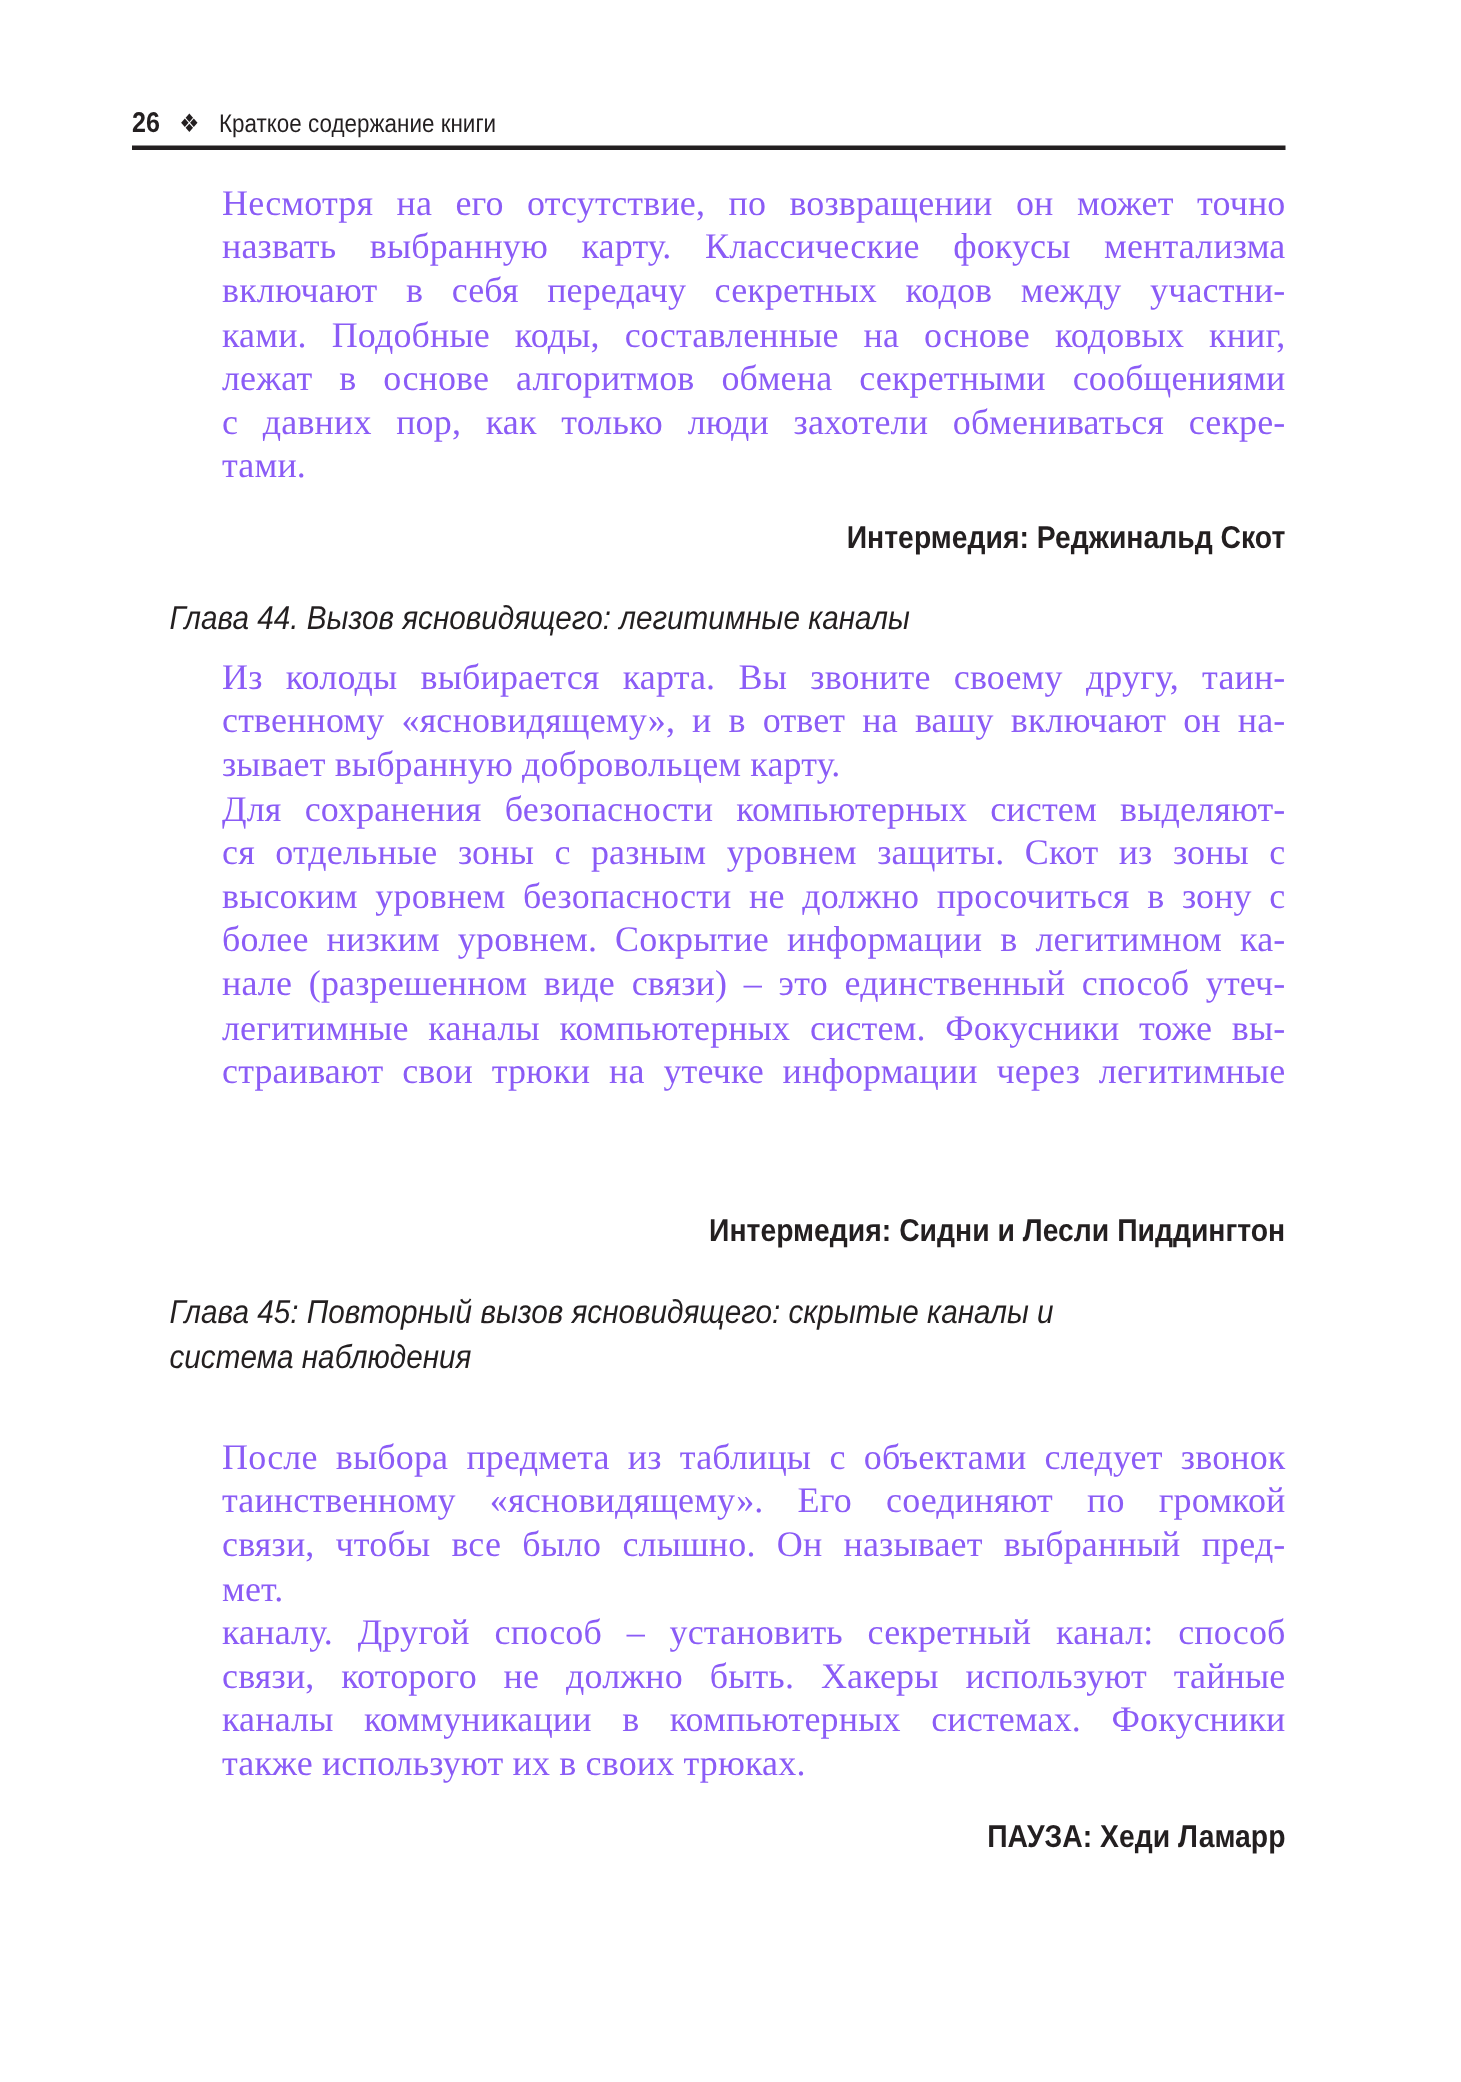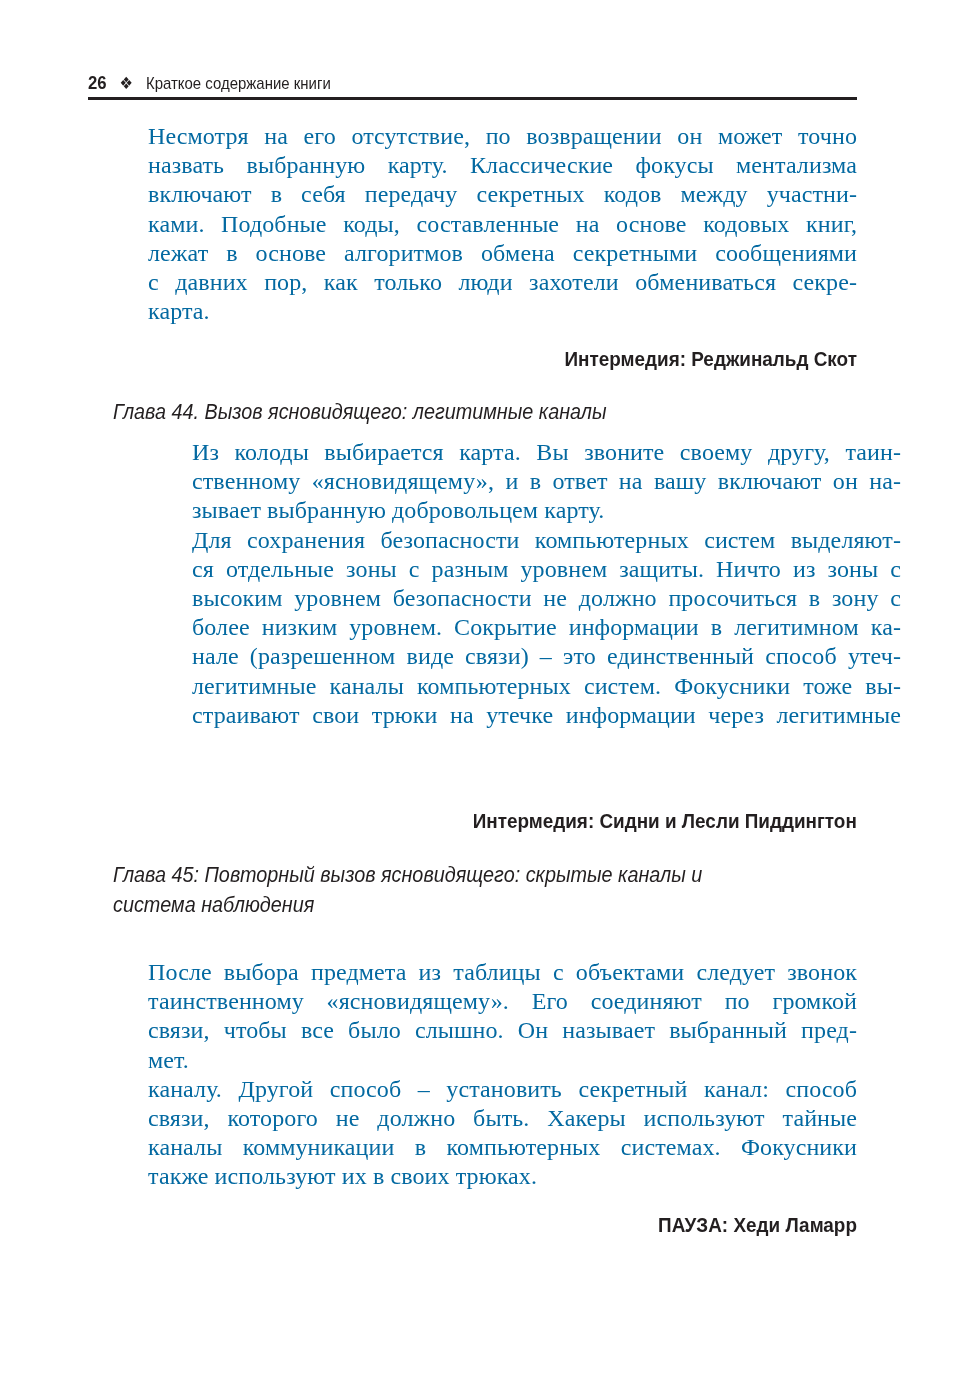--- a/index.html
+++ b/index.html
@@ -50,21 +50,21 @@
       height: 3px;
       background: #231f20;
     }
     .body-text {
       position: absolute;
       left: 148px;
       width: 709px;
       font-family: "Liberation Serif", serif;
       font-size: 24px;
       line-height: 29.2px;
-      color: #0369a1;
+      color: #8b5cf6;
     }
     .body-text .line {
       display: block;
       height: 29.2px;
       white-space: nowrap;
       text-align: justify;
       text-align-last: justify;
       letter-spacing: 0.1px;
     }
     .body-text .line.last {
@@ -107,33 +107,33 @@
   </div>
   <div class="header-rule"></div>
 
   <div class="body-text" style="top:122px;">
     <span class="line">Несмотря на его отсутствие, по возвращении он может точно</span>
     <span class="line">назвать выбранную карту. Классические фокусы ментализма</span>
     <span class="line">включают в себя передачу секретных кодов между участни-</span>
     <span class="line">ками. Подобные коды, составленные на основе кодовых книг,</span>
     <span class="line">лежат в основе алгоритмов обмена секретными сообщениями</span>
     <span class="line">с давних пор, как только люди захотели обмениваться секре-</span>
-    <span class="line last">карта.</span>
+    <span class="line last">тами.</span>
   </div>
   <div class="interlude" style="top:346px;">Интермедия: Реджинальд Скот</div>
 
   <div class="chapter-title" style="top:397px;">
     <span>Глава 44. Вызов ясновидящего: легитимные каналы</span>
   </div>
-  <div class="body-text" style="top:438px;margin-left:44px;">
+  <div class="body-text" style="top:438px;">
     <span class="line">Из колоды выбирается карта. Вы звоните своему другу, таин-</span>
     <span class="line">ственному «ясновидящему», и в ответ на вашу включают он на-</span>
     <span class="line last">зывает выбранную добровольцем карту.</span>
     <span class="line">Для сохранения безопасности компьютерных систем выделяют-</span>
-    <span class="line">ся отдельные зоны с разным уровнем защиты. Ничто из зоны с</span>
+    <span class="line">ся отдельные зоны с разным уровнем защиты. Скот из зоны с</span>
     <span class="line">высоким уровнем безопасности не должно просочиться в зону с</span>
     <span class="line">более низким уровнем. Сокрытие информации в легитимном ка-</span>
     <span class="line">нале (разрешенном виде связи) – это единственный способ утеч-</span>
     <span class="line">легитимные каналы компьютерных систем. Фокусники тоже вы-</span>
     <span class="line">страивают свои трюки на утечке информации через легитимные</span>
   </div>
   <div class="interlude" style="top:808px;">Интермедия: Сидни и Лесли Пиддингтон</div>
 
   <div class="chapter-title" style="top:860px;">
     <span style="display:block;">Глава 45: Повторный вызов ясновидящего: скрытые каналы и</span>

